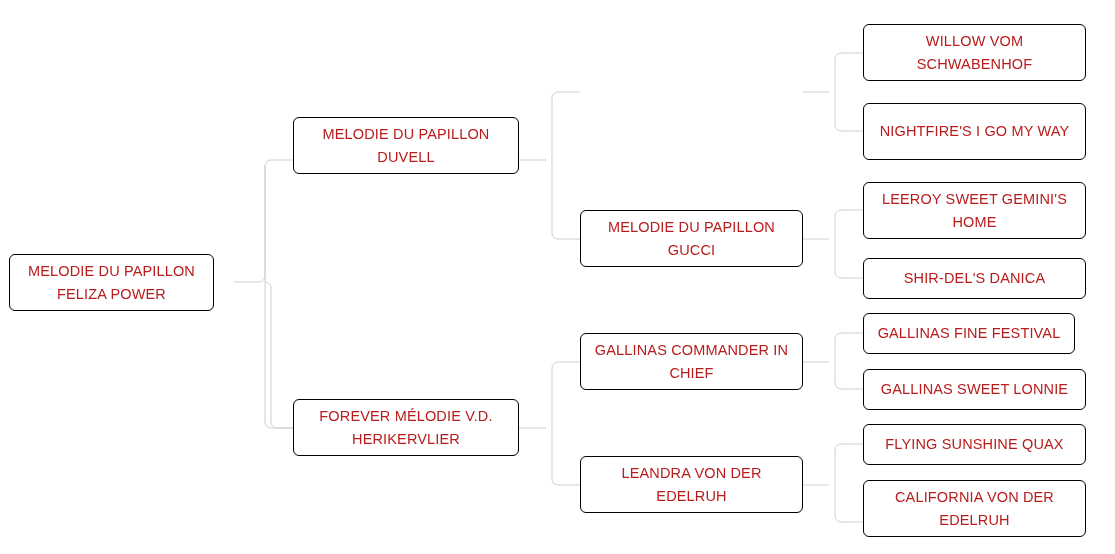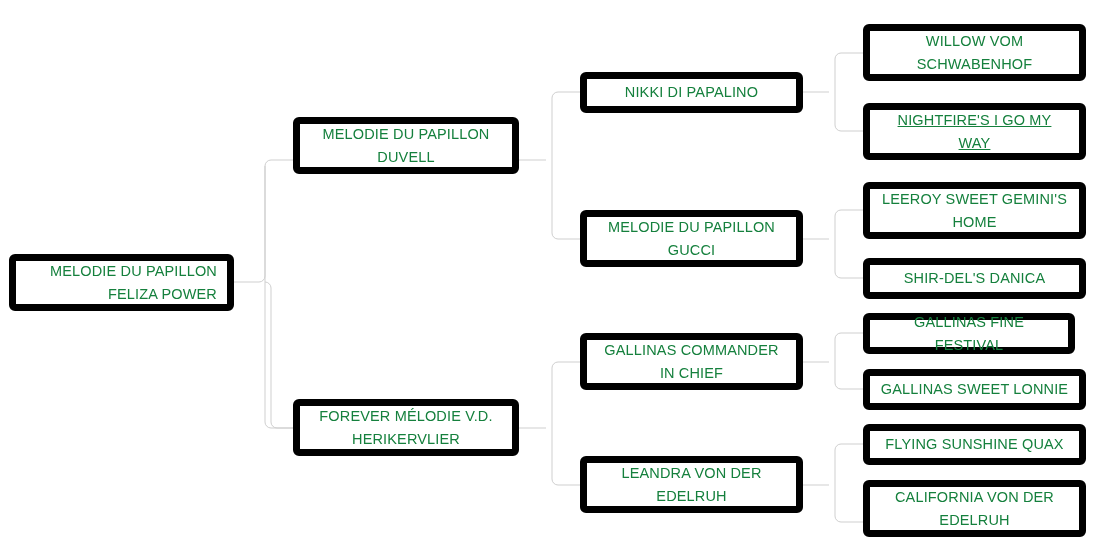--- a/index.html
+++ b/index.html
@@ -20,28 +20,28 @@
     left: 0;
     top: 0;
     width: 1115px;
     height: 554px;
     pointer-events: none;
   }
   .node {
     position: absolute;
     box-sizing: border-box;
     background: #ffffff;
-    border: 7px solid #000000;
+    border: 1px solid #000000;
     border-radius: 6px;
     display: flex;
     align-items: center;
     justify-content: center;
     text-align: center;
     padding: 4px 10px;
-    color: #15803d;
+    color: #b91c1c;
     font-size: 14.5px;
     line-height: 1.55;
     letter-spacing: 0.15px;
   }
   .node-label {
     display: block;
     width: 100%;
   }
 </style>
 </head>
@@ -81,48 +81,45 @@
     <path d="M 835 339 a 6 6 0 0 1 6 -6 H 863"></path>
     <path d="M 835 383 a 6 6 0 0 0 6 6 H 863"></path>
     <path d="M 835 339 V 383"></path>
 
     <path d="M 803 485 H 829"></path>
     <path d="M 835 450 a 6 6 0 0 1 6 -6 H 863"></path>
     <path d="M 835 516 a 6 6 0 0 0 6 6 H 863"></path>
     <path d="M 835 450 V 516"></path>
   </svg>
 
-  <div class="node" style="left:9px; top:254px; width:225px; height:57px;text-align:right;">
+  <div class="node" style="left:9px; top:254px; width:205px; height:57px;">
     <span class="node-label">MELODIE DU PAPILLON FELIZA POWER</span>
   </div>
 
   <div class="node" style="left:293px; top:117px; width:226px; height:57px;">
     <span class="node-label">MELODIE DU PAPILLON DUVELL</span>
   </div>
   <div class="node" style="left:293px; top:399px; width:226px; height:57px;">
     <span class="node-label">FOREVER MÉLODIE V.D. HERIKERVLIER</span>
   </div>
 
-  <div class="node" style="left:580px; top:72px; width:223px; height:41px;">
-    <span class="node-label">NIKKI DI PAPALINO</span>
-  </div>
   <div class="node" style="left:580px; top:210px; width:223px; height:57px;">
     <span class="node-label">MELODIE DU PAPILLON GUCCI</span>
   </div>
   <div class="node" style="left:580px; top:333px; width:223px; height:57px;">
     <span class="node-label">GALLINAS COMMANDER IN CHIEF</span>
   </div>
   <div class="node" style="left:580px; top:456px; width:223px; height:57px;">
     <span class="node-label">LEANDRA VON DER EDELRUH</span>
   </div>
 
   <div class="node" style="left:863px; top:24px; width:223px; height:57px;">
     <span class="node-label">WILLOW VOM SCHWABENHOF</span>
   </div>
-  <div class="node" style="left:863px; top:103px; width:223px; height:57px;text-decoration:underline;">
+  <div class="node" style="left:863px; top:103px; width:223px; height:57px;">
     <span class="node-label">NIGHTFIRE'S I GO MY WAY</span>
   </div>
   <div class="node" style="left:863px; top:182px; width:223px; height:57px;">
     <span class="node-label">LEEROY SWEET GEMINI'S HOME</span>
   </div>
   <div class="node" style="left:863px; top:258px; width:223px; height:41px;">
     <span class="node-label">SHIR-DEL'S DANICA</span>
   </div>
   <div class="node" style="left:863px; top:313px; width:212px; height:41px;">
     <span class="node-label">GALLINAS FINE FESTIVAL</span>

